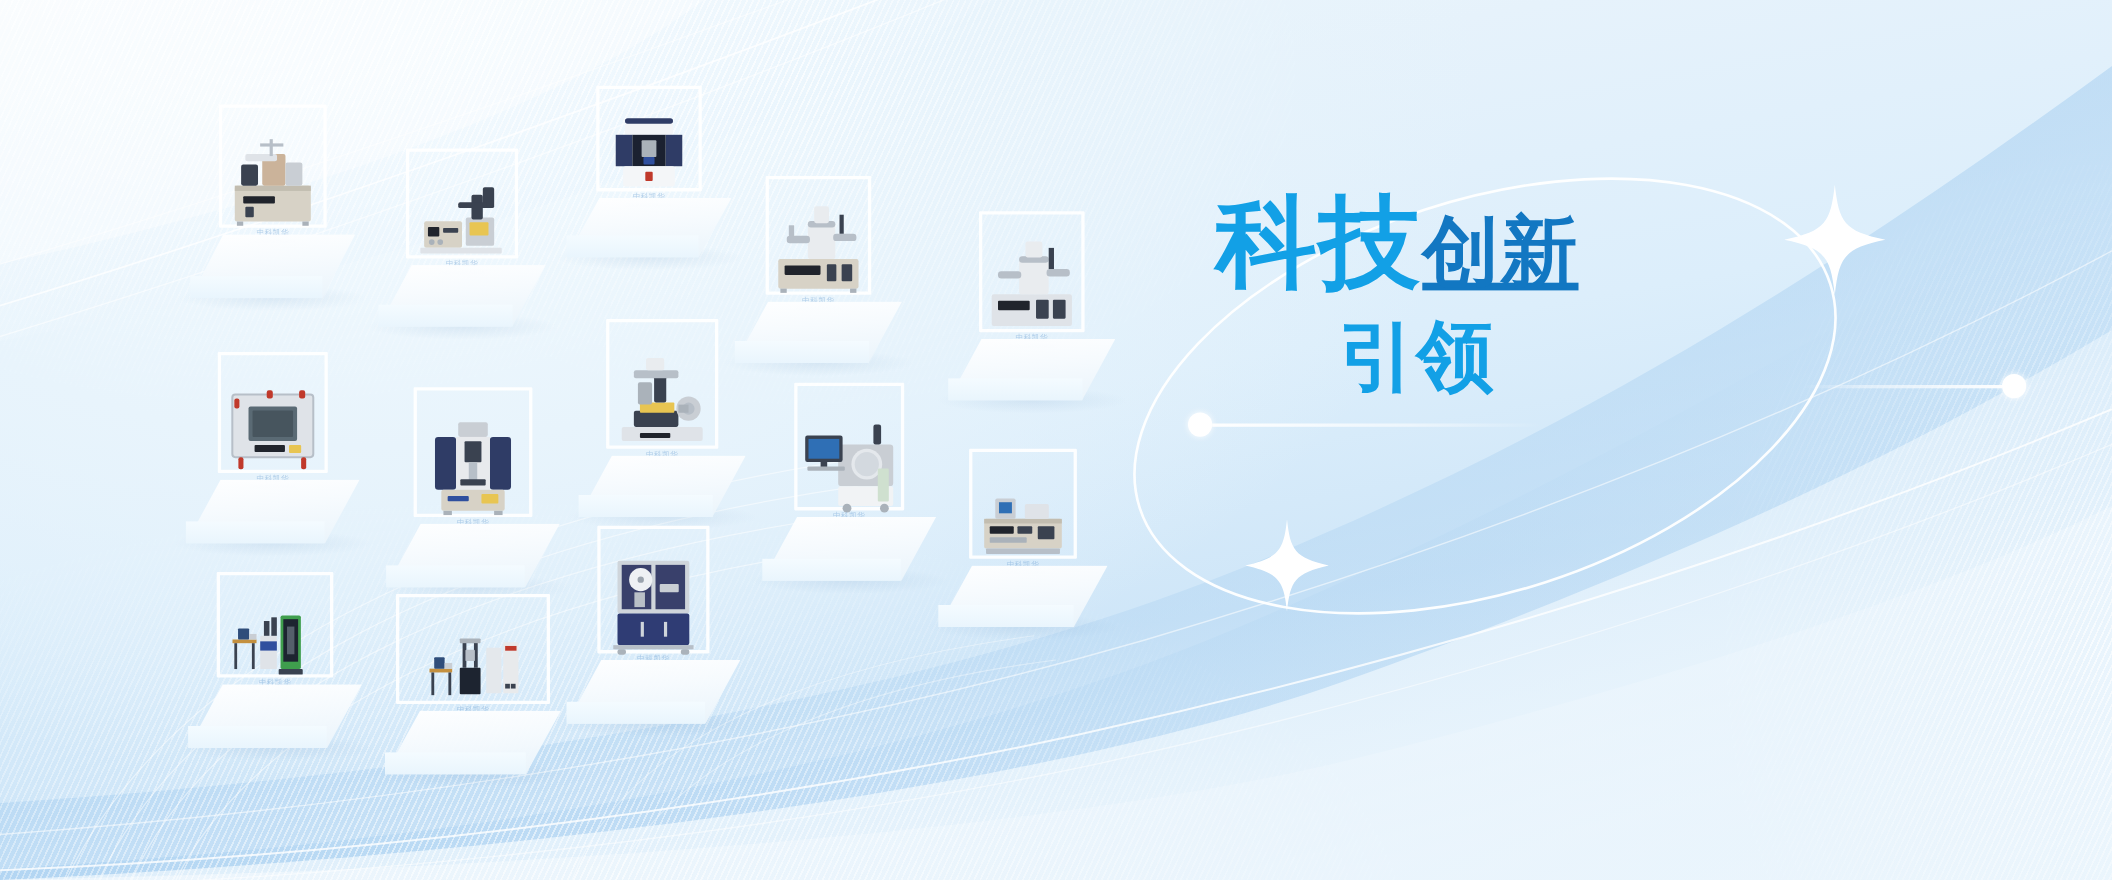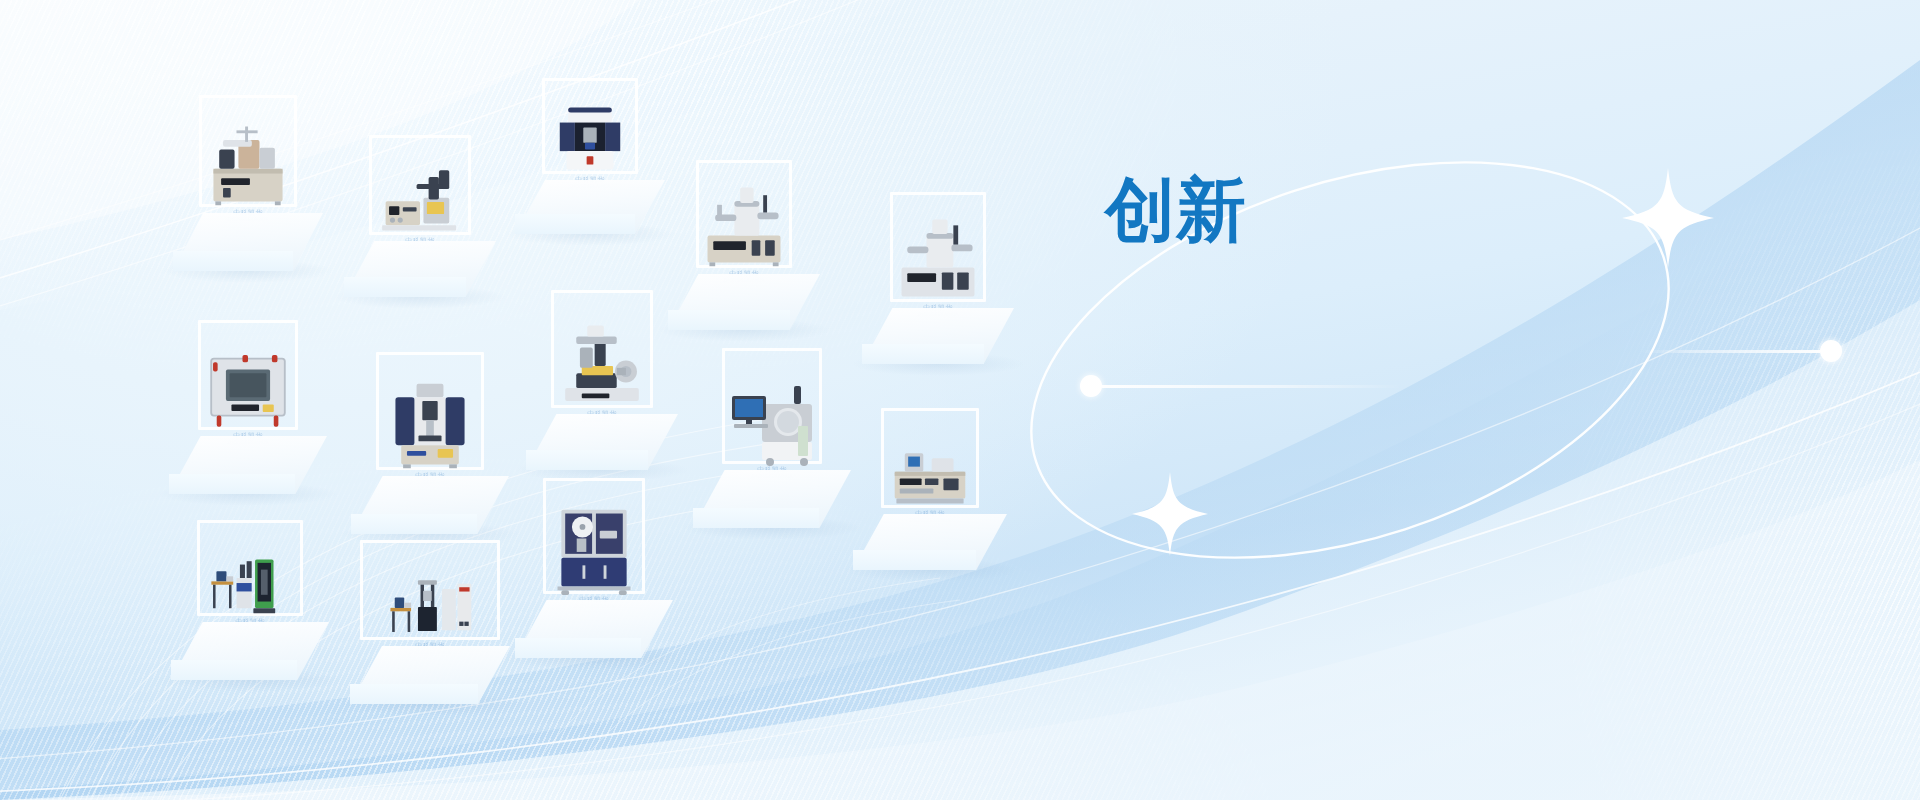--- a/index.html
+++ b/index.html
@@ -80,21 +80,21 @@
     font-family:"DejaVu Sans","Liberation Sans",sans-serif;
     font-weight:700; font-size:92px; line-height:1;
     letter-spacing:2px;
   }
   .sm {
     font-family:"DejaVu Sans","Liberation Sans",sans-serif;
     font-weight:700; font-size:70px; line-height:1;
     letter-spacing:1px; padding-bottom:3px;
   }
   .c-light { color:#12a0e6; }
-  .c-dark  { color:#1277c2; }
+  .c-dark  { color:#1277c2;text-decoration:underline; }
 
   
   .orbit { position:absolute; left:980px; top:150px; pointer-events:none; }
   .dotline { position:absolute; left:1080px; top:375px; display:flex; align-items:center; }
   .dot {
     width:22px; height:22px; border-radius:50%;
     background:#fff; box-shadow:0 0 6px rgba(255,255,255,.9);
   }
   .dash {
     width:300px; height:3px;
@@ -489,19 +489,21 @@
     <span class="dot"></span>
     <span class="dash"></span>
   </div>
   <div class="dotline right">
     <span class="dash"></span>
     <span class="dot"></span>
   </div>
 
   <div class="headline">
     <div class="line l1">
+      <span class="big c-light">科技</span>
       <span class="sm c-dark">创新</span>
     </div>
     <div class="line l2">
+      <span class="sm c-light">引领</span>
     </div>
   </div>
 
 </div>
 
 </body></html>

